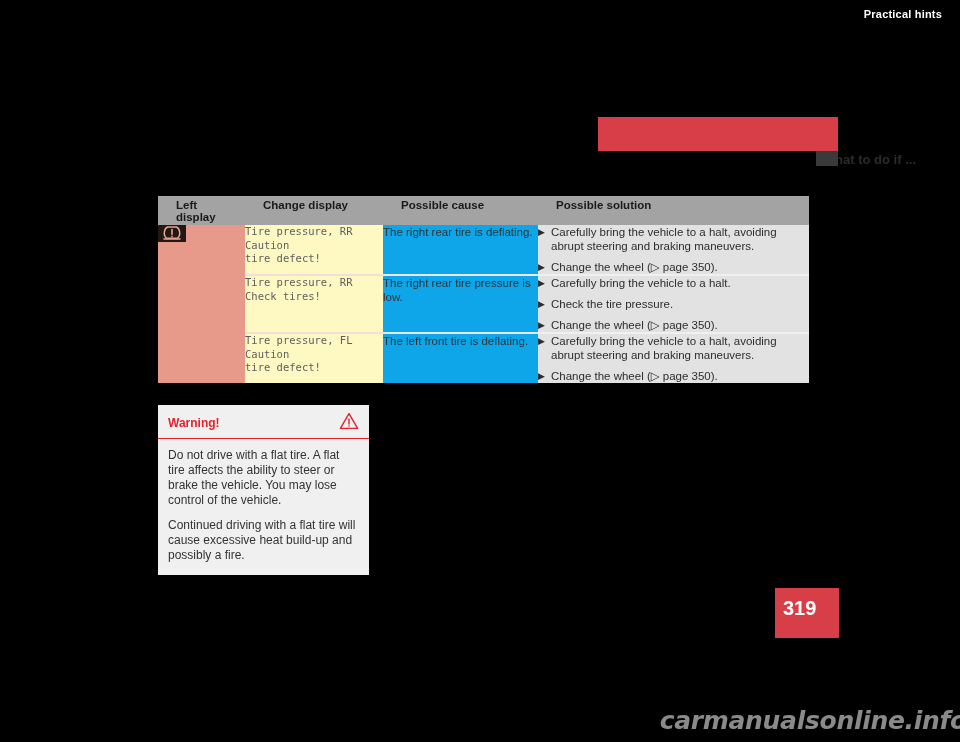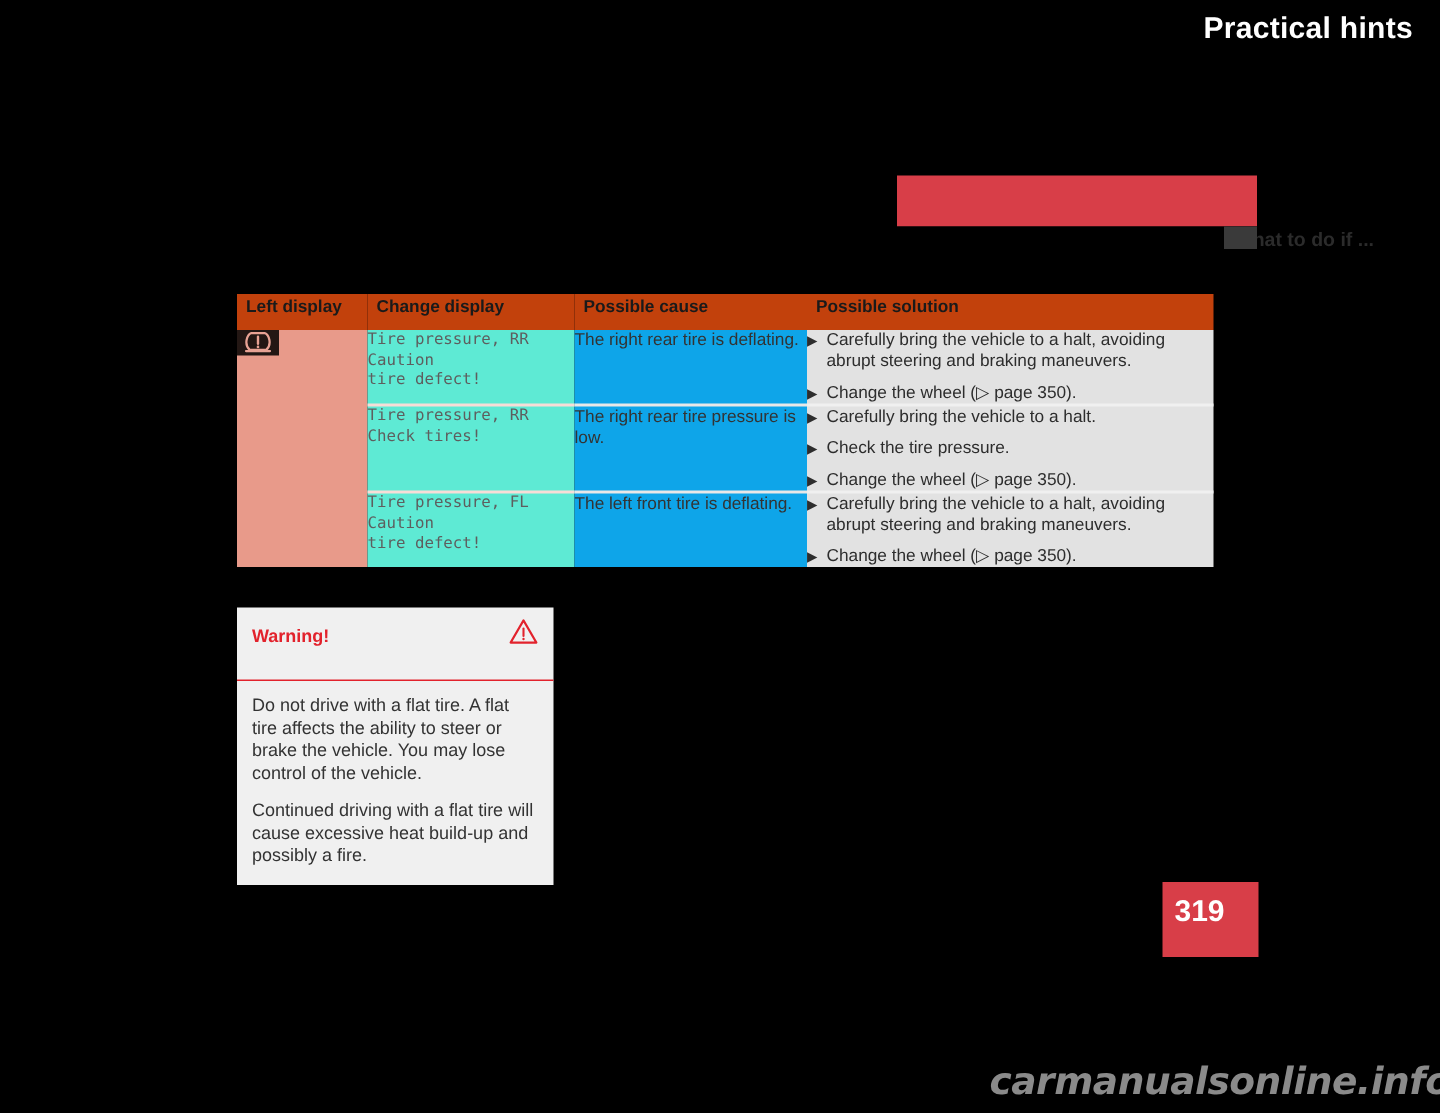--- a/index.html
+++ b/index.html
@@ -22,21 +22,21 @@
     top: 117px;
     width: 240px;
     height: 34px;
     background: #d83e48;
   }
   #header-banner-title {
     position: absolute;
     right: 18px;
     top: 8px;
     color: #ffffff;
-    font-size: 20px;
+    font-size: 11px;
     font-weight: bold;
     letter-spacing: 0.2px;
     white-space: nowrap;
   }
   #header-subtitle-bar {
     position: absolute;
     left: 598px;
     top: 151px;
     width: 240px;
     height: 18px;
@@ -68,39 +68,39 @@
     width: 651px;
     border-collapse: collapse;
     table-layout: fixed;
   }
   #fault-table th,
   #fault-table td {
     vertical-align: top;
     padding: 0;
   }
   #fault-table thead th {
-    background: #c2410c;
+    background: #a3a3a3;
     color: #1a1a1a;
     font-size: 11.5px;
     font-weight: bold;
     text-align: left;
     height: 19px;
-    padding: 3px 6px 2px 6px;
+    padding: 3px 6px 2px 18px;
   }
   .col-left   { width: 87px; }
   .col-right  { width: 138px; }
   .col-cause  { width: 155px; }
   .col-sol    { width: 271px; }
 
   td.cell-left {
     background: #e89a8a;
     padding: 4px 6px 6px 6px;
   }
   td.cell-right {
-    background: #5eead4;
+    background: #fef9c3;
     color: #5e5e5e;
     font-family: "DejaVu Sans Mono", "Liberation Mono", monospace;
     font-size: 10.5px;
     line-height: 13.5px;
     padding: 6px 6px 8px 8px;
     border-top: 2px solid #f7ddd7;
   }
   tr.row-first td.cell-right { border-top: none; }
   td.cell-cause {
     background: #0ea5e9;
@@ -154,21 +154,21 @@
     left: 158px;
     top: 405px;
     width: 211px;
     background: #f0f0f0;
     box-sizing: border-box;
   }
   #warning-head {
     display: flex;
     align-items: center;
     justify-content: space-between;
-    padding: 7px 10px 18px 10px;
+    padding: 7px 10px 4px 10px;
     border-bottom: 1.5px solid #e2222c;
   }
   #warning-title {
     color: #e2222c;
     font-size: 12px;
     font-weight: bold;
   }
   #warning-body {
     padding: 9px 10px 12px 10px;
   }

